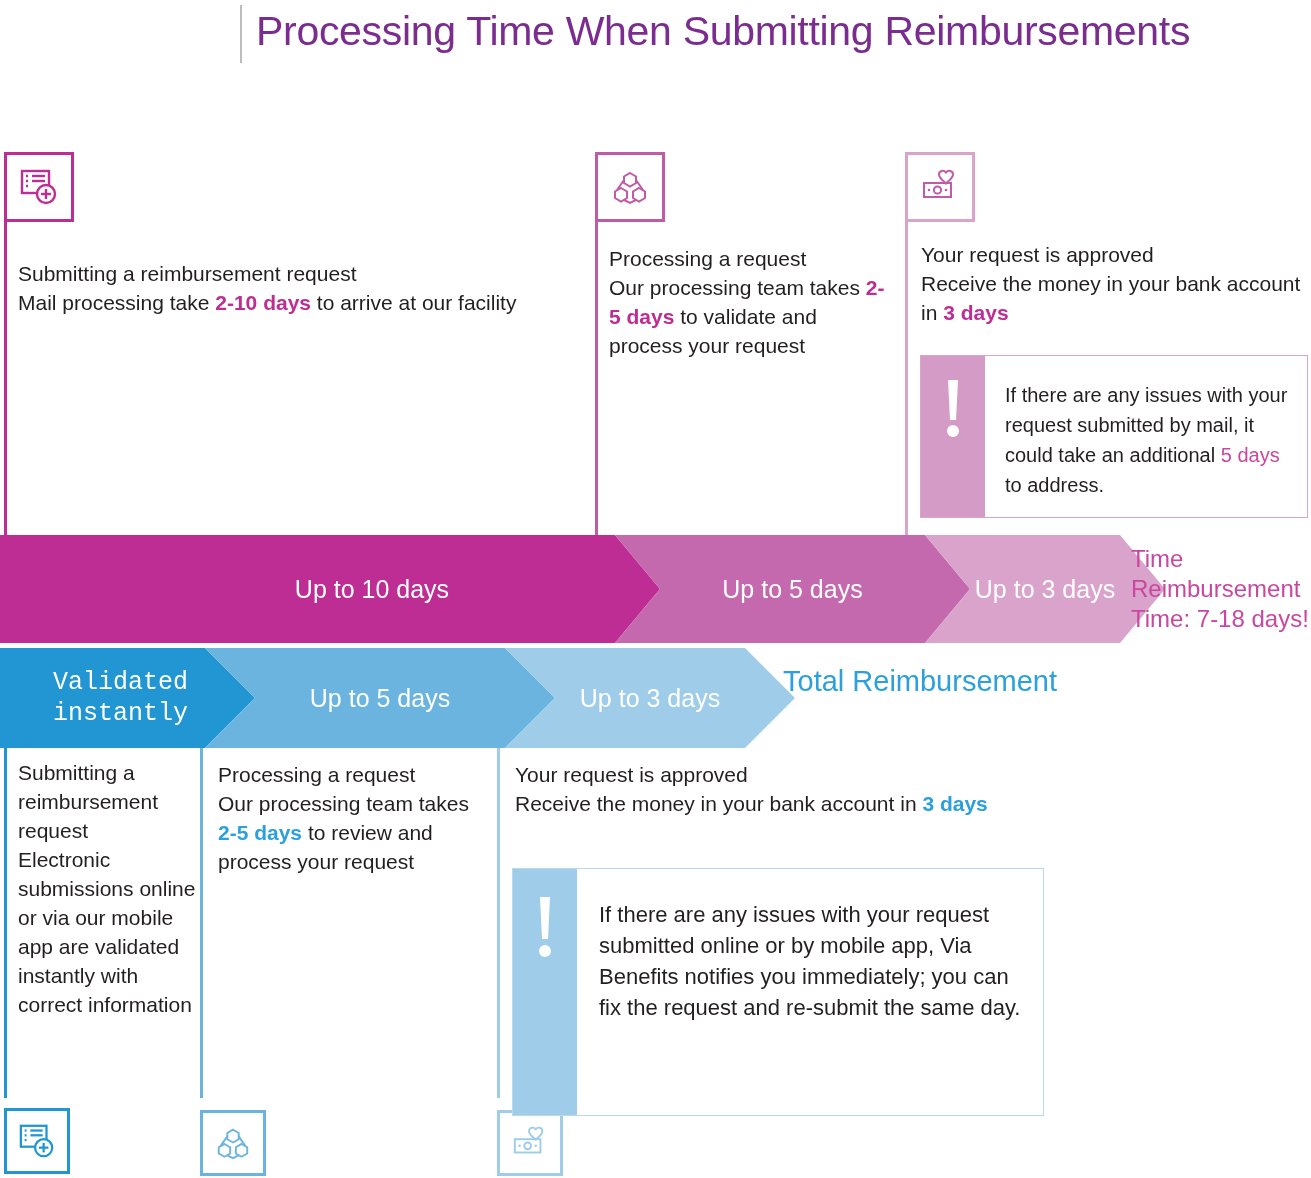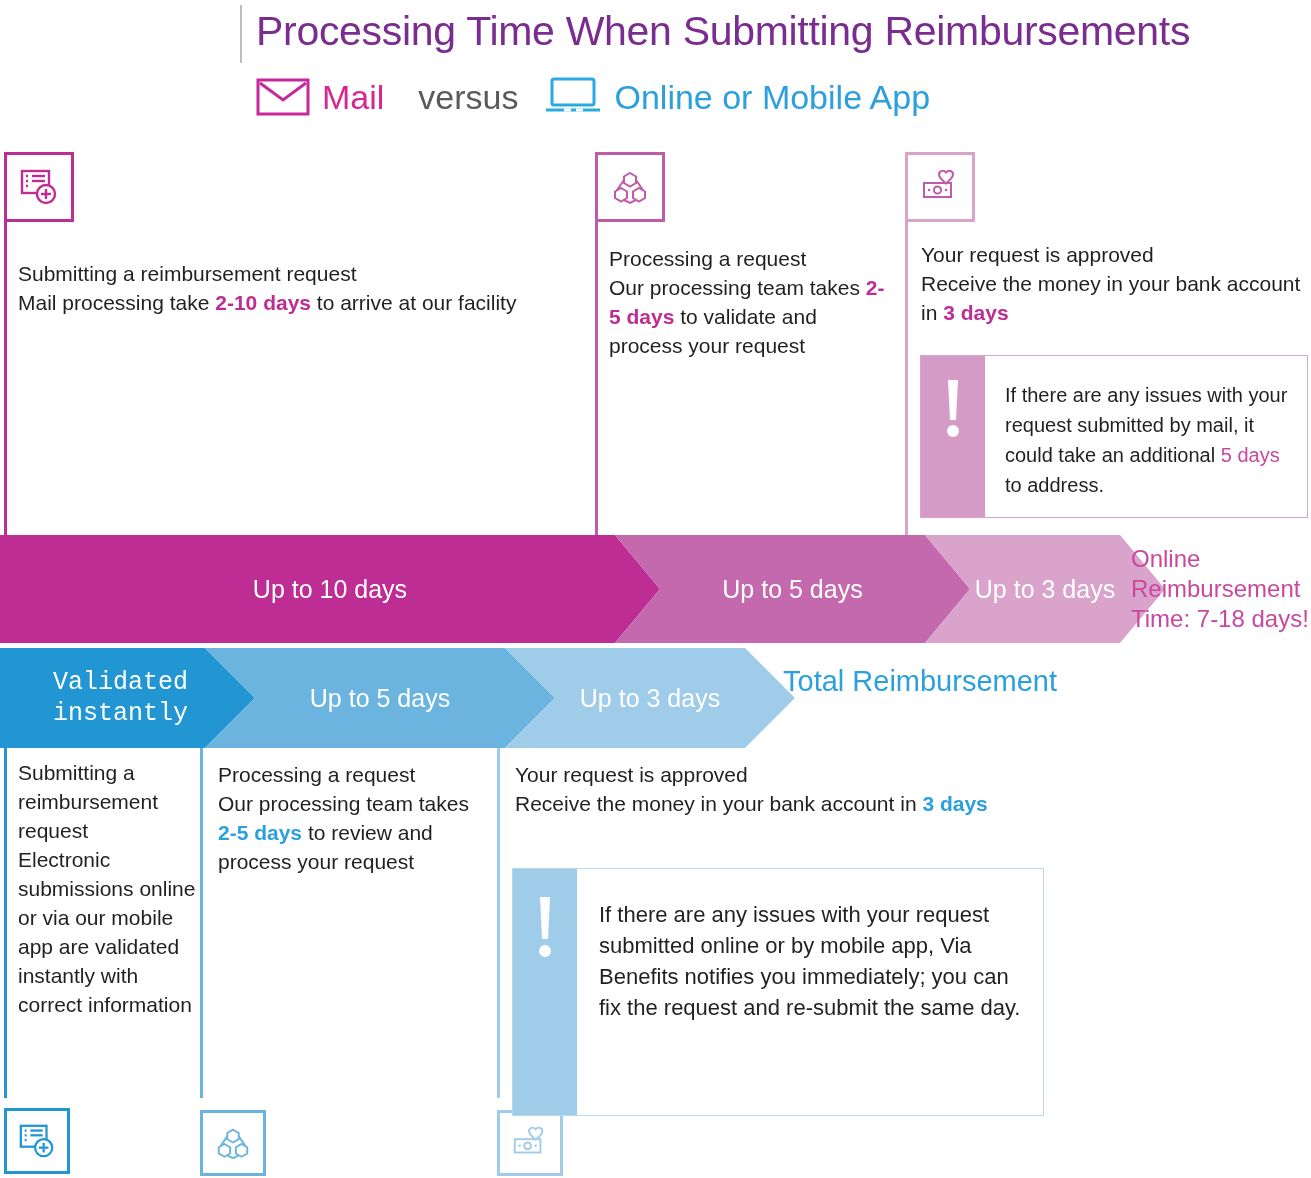--- a/index.html
+++ b/index.html
@@ -37,21 +37,21 @@
 
   
   #pink-callout{position:absolute;left:920px;top:355px;width:388px;height:163px;border:1px solid #D9A3CC;box-sizing:border-box;background:#fff;display:flex;}
   #pink-callout .bang{width:64px;background:#D49BC6;display:flex;align-items:flex-start;justify-content:center;padding-top:22px;}
   #pink-callout .ctext{flex:1;padding:24px 10px 0 20px;font-size:20px;line-height:30px;color:#231F20;}
 
   
   #pink-band{position:absolute;left:0;top:535px;width:1311px;height:108px;}
   .chev{position:absolute;top:0;height:108px;display:flex;align-items:center;justify-content:center;color:#fff;font-size:25px;}
   .chev span{position:relative;z-index:2;}
-  #pc1{left:0;width:660px;background:#BD2D93;clip-path:polygon(0 0, 615px 0, 660px 54px, 615px 108px, 0 108px);}
+  #pc1{left:0;width:660px;background:#BD2D93;clip-path:polygon(0 0, 615px 0, 660px 54px, 615px 108px, 0 108px);padding-left:42px;}
   #pc2{left:615px;width:355px;background:#C569AE;clip-path:polygon(0 0, 310px 0, 355px 54px, 310px 108px, 0 108px, 45px 54px);}
   #pc3{left:925px;width:240px;background:#D9A3CC;clip-path:polygon(0 0, 195px 0, 240px 54px, 195px 108px, 0 108px, 45px 54px);}
   #pink-total{position:absolute;left:1131px;top:544px;font-size:24px;line-height:30px;color:#C9479F;}
 
   
   #blue-band{position:absolute;left:0;top:648px;width:1311px;height:100px;}
   .bchev{position:absolute;top:0;height:100px;display:flex;align-items:center;justify-content:center;color:#fff;font-size:25px;line-height:31px;}
   #bc1{left:0;width:255px;background:#2196D3;clip-path:polygon(0 0, 205px 0, 255px 50px, 205px 100px, 0 100px);}
   #bc2{left:205px;width:350px;background:#6AB4DF;clip-path:polygon(0 0, 300px 0, 350px 50px, 300px 100px, 0 100px, 50px 50px);}
   #bc3{left:505px;width:290px;background:#9ECCE9;clip-path:polygon(0 0, 240px 0, 290px 50px, 240px 100px, 0 100px, 50px 50px);}
@@ -72,39 +72,20 @@
 </head>
 <body>
 
 <div id="header">
 
 
   <div id="head-divider"></div>
 
   <div id="title">Processing Time When Submitting Reimbursements</div>
 
-  <div id="subrow">
-    <div class="sub-item">
-      <svg id="mail-icon" viewBox="0 0 54 38">
-        <rect x="2" y="2" width="50" height="34" fill="none" stroke="#C9279B" stroke-width="3"></rect>
-        <path d="M4 5 L27 22 L50 5" fill="none" stroke="#C9279B" stroke-width="3"></path>
-      </svg>
-      <div id="mail-label">Mail</div>
-    </div>
-    <div id="versus-label">versus</div>
-    <div class="sub-item">
-      <svg id="laptop-icon" viewBox="0 0 58 40">
-        <rect x="8" y="2" width="42" height="26" rx="2" fill="none" stroke="#29AAE1" stroke-width="3"></rect>
-        <line x1="2" y1="33" x2="56" y2="33" stroke="#29AAE1" stroke-width="3"></line>
-        <line x1="20" y1="33" x2="27" y2="33" stroke="#fff" stroke-width="3"></line>
-        <line x1="32" y1="33" x2="39" y2="33" stroke="#fff" stroke-width="3"></line>
-      </svg>
-      <div id="online-label">Online or Mobile App</div>
-    </div>
-  </div>
 </div>
 
 <div class="mcol" id="mcol1" style="left:4px;width:600px;">
   <div class="icon-box strong">
     <svg width="40" height="40" viewBox="0 0 40 40">
       <rect x="3" y="4" width="27" height="22" fill="none" stroke="#BD2D93" stroke-width="2.4"></rect>
       <line x1="7" y1="9" x2="9" y2="9" stroke="#BD2D93" stroke-width="2.4"></line>
       <line x1="7" y1="14" x2="9" y2="14" stroke="#BD2D93" stroke-width="2.4"></line>
       <line x1="7" y1="19" x2="9" y2="19" stroke="#BD2D93" stroke-width="2.4"></line>
       <line x1="13" y1="9" x2="26" y2="9" stroke="#BD2D93" stroke-width="2.4"></line>
@@ -173,21 +154,21 @@
       <span>Up to 10 days</span>
     </div>
   <div class="chev" id="pc2">
       <span>Up to 5 days</span>
     </div>
   <div class="chev" id="pc3">
       <span>Up to 3 days</span>
     </div>
 </div>
 <div id="pink-total">
-  <div>Online</div>
+  <div>Time</div>
   <div>Reimbursement</div>
   <div>Time: 7-18 days!</div>
 </div>
 
 <div id="blue-band">
   <div class="bchev" id="bc1">
     <span style="text-align:left;margin-left:-14px;font-family:Liberation Mono, monospace;">
       <span style="display:block;">Validated</span>
       <span style="display:block;">instantly</span>
     </span>

